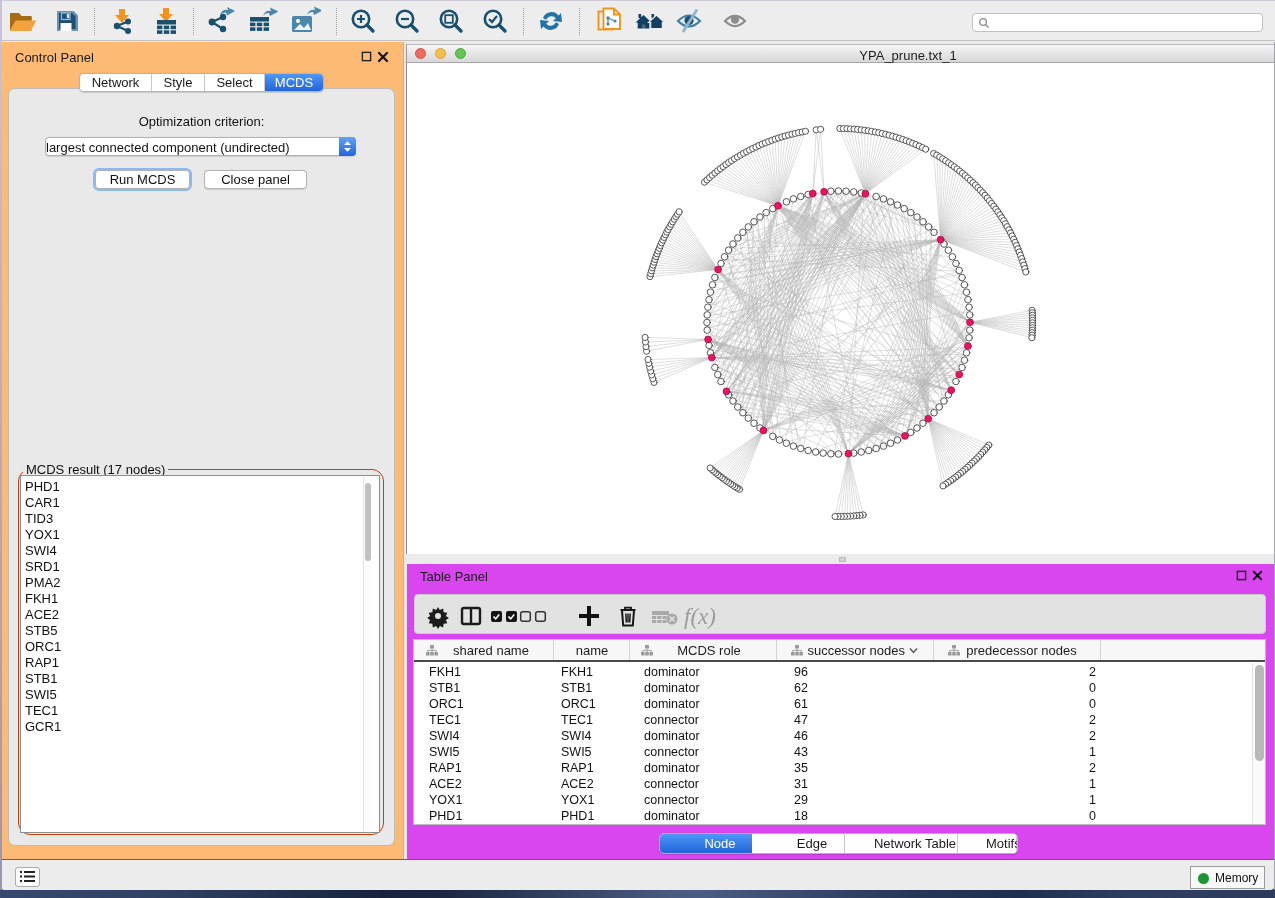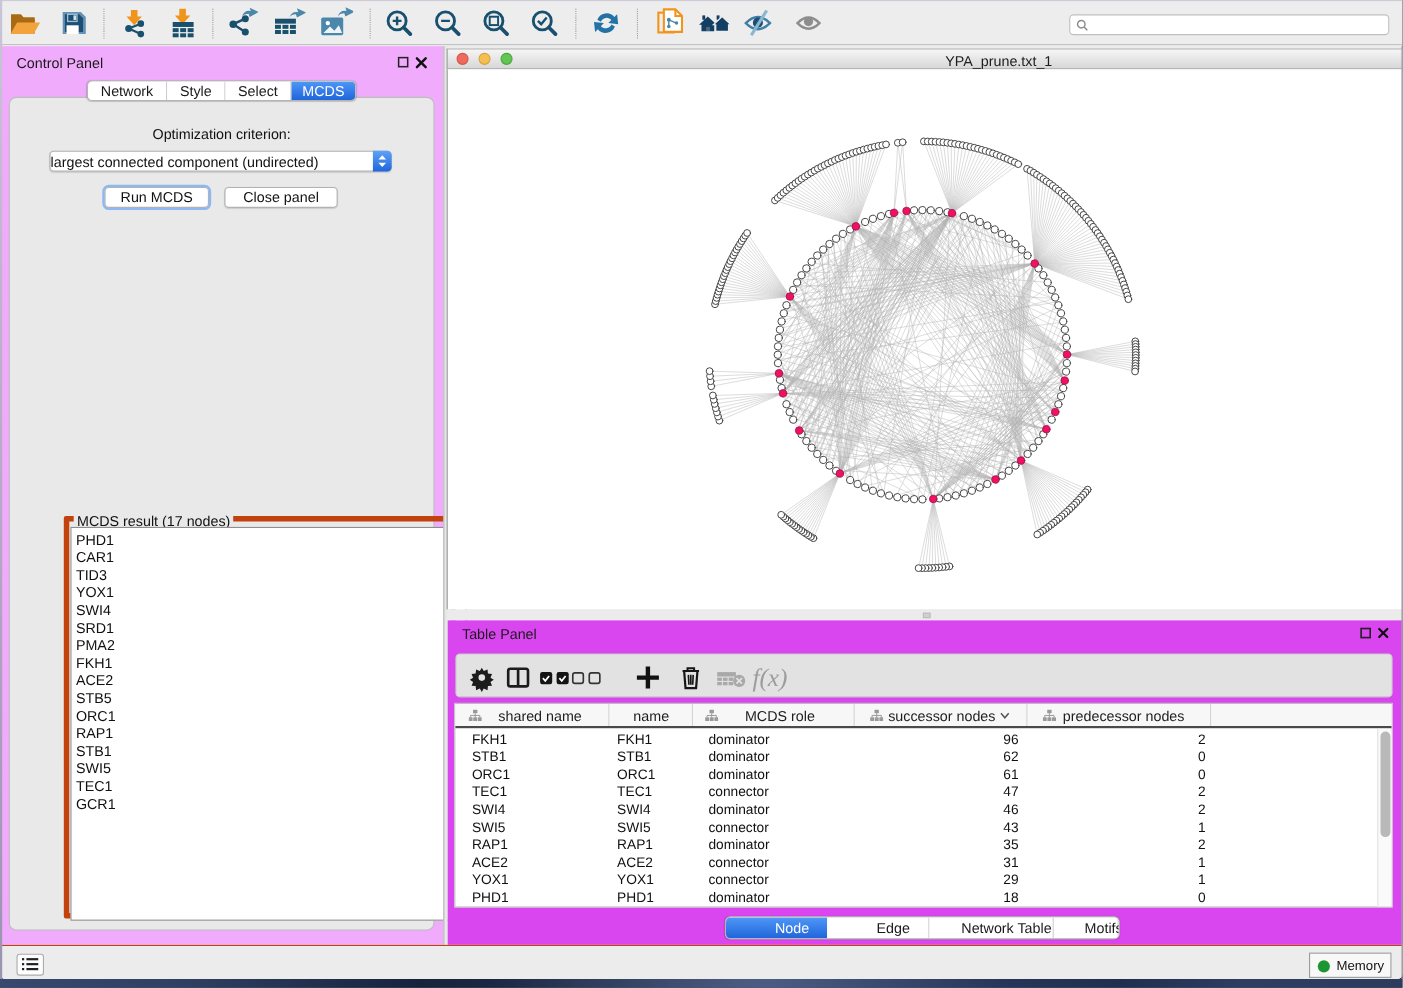--- a/index.html
+++ b/index.html
@@ -18,21 +18,21 @@
 
 #toolbar { left:0; top:0; width:1275px; height:41px; background:#ededed;
   border-top:1px solid #cfcbd8; border-bottom:1px solid #c2c2c2; }
 .tbi { position:absolute; top:2px; }
 .tsep { position:absolute; top:7px; width:0; height:27px; border-left:1px dotted #9f9f9f; }
 #search { position:absolute; left:972px; top:12px; width:291px; height:19px; background:#fff;
   border:1px solid #c0c0c0; border-radius:4px; }
 #search svg { position:absolute; left:5px; top:3px; }
 
 
-#cp { left:0; top:42px; width:403px; height:817px; background:#f0abfc;padding-left:44px; }
+#cp { left:0; top:42px; width:403px; height:817px; background:#fdba74;padding-left:44px; }
 #cp-title { position:absolute; left:15px; top:8px; font-size:13px; color:#1a1a1a; }
 .wbtns { position:absolute; top:9px; }
 #cpbox { position:absolute; left:8px; top:46px; width:387px; height:758px; background:#e9e9e9;
   border:1px solid #bcbcbc; border-radius:7px; }
 
 #tabs { position:absolute; left:79px; top:31px; height:19px; display:flex;
   border:1px solid #b4b4b4; border-radius:5px; overflow:hidden; background:#fff;
   box-shadow:0 0.5px 1px rgba(0,0,0,0.15); }
 .tab { font-size:13px; color:#1a1a1a; text-align:center; line-height:18px; background:#fff;
   border-right:1px solid #c8c8c8; }
@@ -44,21 +44,21 @@
 #combo .cap { position:absolute; right:-1px; top:-1px; width:17px; height:19px;
   background:linear-gradient(#5fa2f8,#1f66dc); border-radius:0 4px 4px 0; }
 #combo .cap svg { position:absolute; left:3px; top:2px; }
 .btn { position:absolute; height:19px; background:#fff; border:1px solid #b2b2b2; border-radius:4px;
   font-size:13px; color:#111; text-align:center; line-height:17px;
   box-shadow:0 0.5px 1px rgba(0,0,0,0.12); }
 #runbtn { left:95px; top:128px; width:95px; outline:2.5px solid #8cb8f3; outline-offset:0px; }
 #closebtn { left:204px; top:128px; width:103px; }
 
 #fs { position:absolute; left:18px; top:427px; width:366px; height:366px;
-  border:5px solid #c2410c; border-radius:2px;margin-left:40px; }
+  border:1px solid #c2410c; border-radius:12px; }
 #fs .legend { position:absolute; left:4px; top:-8px; background:#e9e9e9; padding:0 3px;
   font-size:13px; color:#111; line-height:15px; }
 #mlist { position:absolute; left:1px; top:5px; width:360px; height:358px; background:#fff;
   border:1px solid #8e8e8e; overflow:hidden; padding-top:3px; }
 .mi { font-size:13px; color:#111; padding-left:4px; height:16px; line-height:16px; }
 #msb { position:absolute; right:7px; top:1px; width:9px; height:354px; background:#fcfcfc;
   border-left:1px solid #e4e4e4; }
 #msb .th { position:absolute; left:1px; top:6px; width:6px; height:78px; background:#c1c1c1; border-radius:3px; }
 
 
@@ -88,21 +88,21 @@
 #grid { position:absolute; left:6px; top:75px; width:853px; height:186px; background:#fff;
   border:1px solid #bdbdbd; }
 #ghead { position:absolute; left:0; top:0; width:851px; height:22px; background:#f7f7f7;
   border-bottom:2px solid #4a4a4a; }
 .hcell { position:absolute; top:0; height:20px; border-right:1px solid #d4d4d4;
   font-size:13px; color:#1d1d1d; text-align:center; line-height:21px; }
 .hier { position:absolute; }
 .trow { position:absolute; left:0; width:851px; height:16px; font-size:12.5px; color:#111; }
 .trow span { position:absolute; top:1px; }
 .c1 { left:15px; } .c2 { left:147px; } .c3 { left:230px; }
-.c4 { left:380px; width:132px; text-align:right; }
+.c4 { left:380px; width:132px; text-align:left; }
 .c5 { left:540px; width:142px; text-align:right; }
 #gsb { position:absolute; right:0; top:23px; width:13px; height:161px; background:#fafafa;
   border-left:1px solid #e2e2e2; }
 #gsb .th { position:absolute; left:2px; top:2px; width:9px; height:96px; background:#b9b9b9; border-radius:4.5px; }
 
 #btabs { position:absolute; left:252px; top:269px; height:21px; display:flex;
   border:1px solid #b4b4b4; border-radius:5px; overflow:hidden; background:#fff;
   box-shadow:0 0.5px 1px rgba(0,0,0,0.15); }
 .btab { font-size:13px; color:#1a1a1a; background:#fff; text-align:center; line-height:20px;
   border-right:1px solid #c8c8c8;padding-left:28px; }

